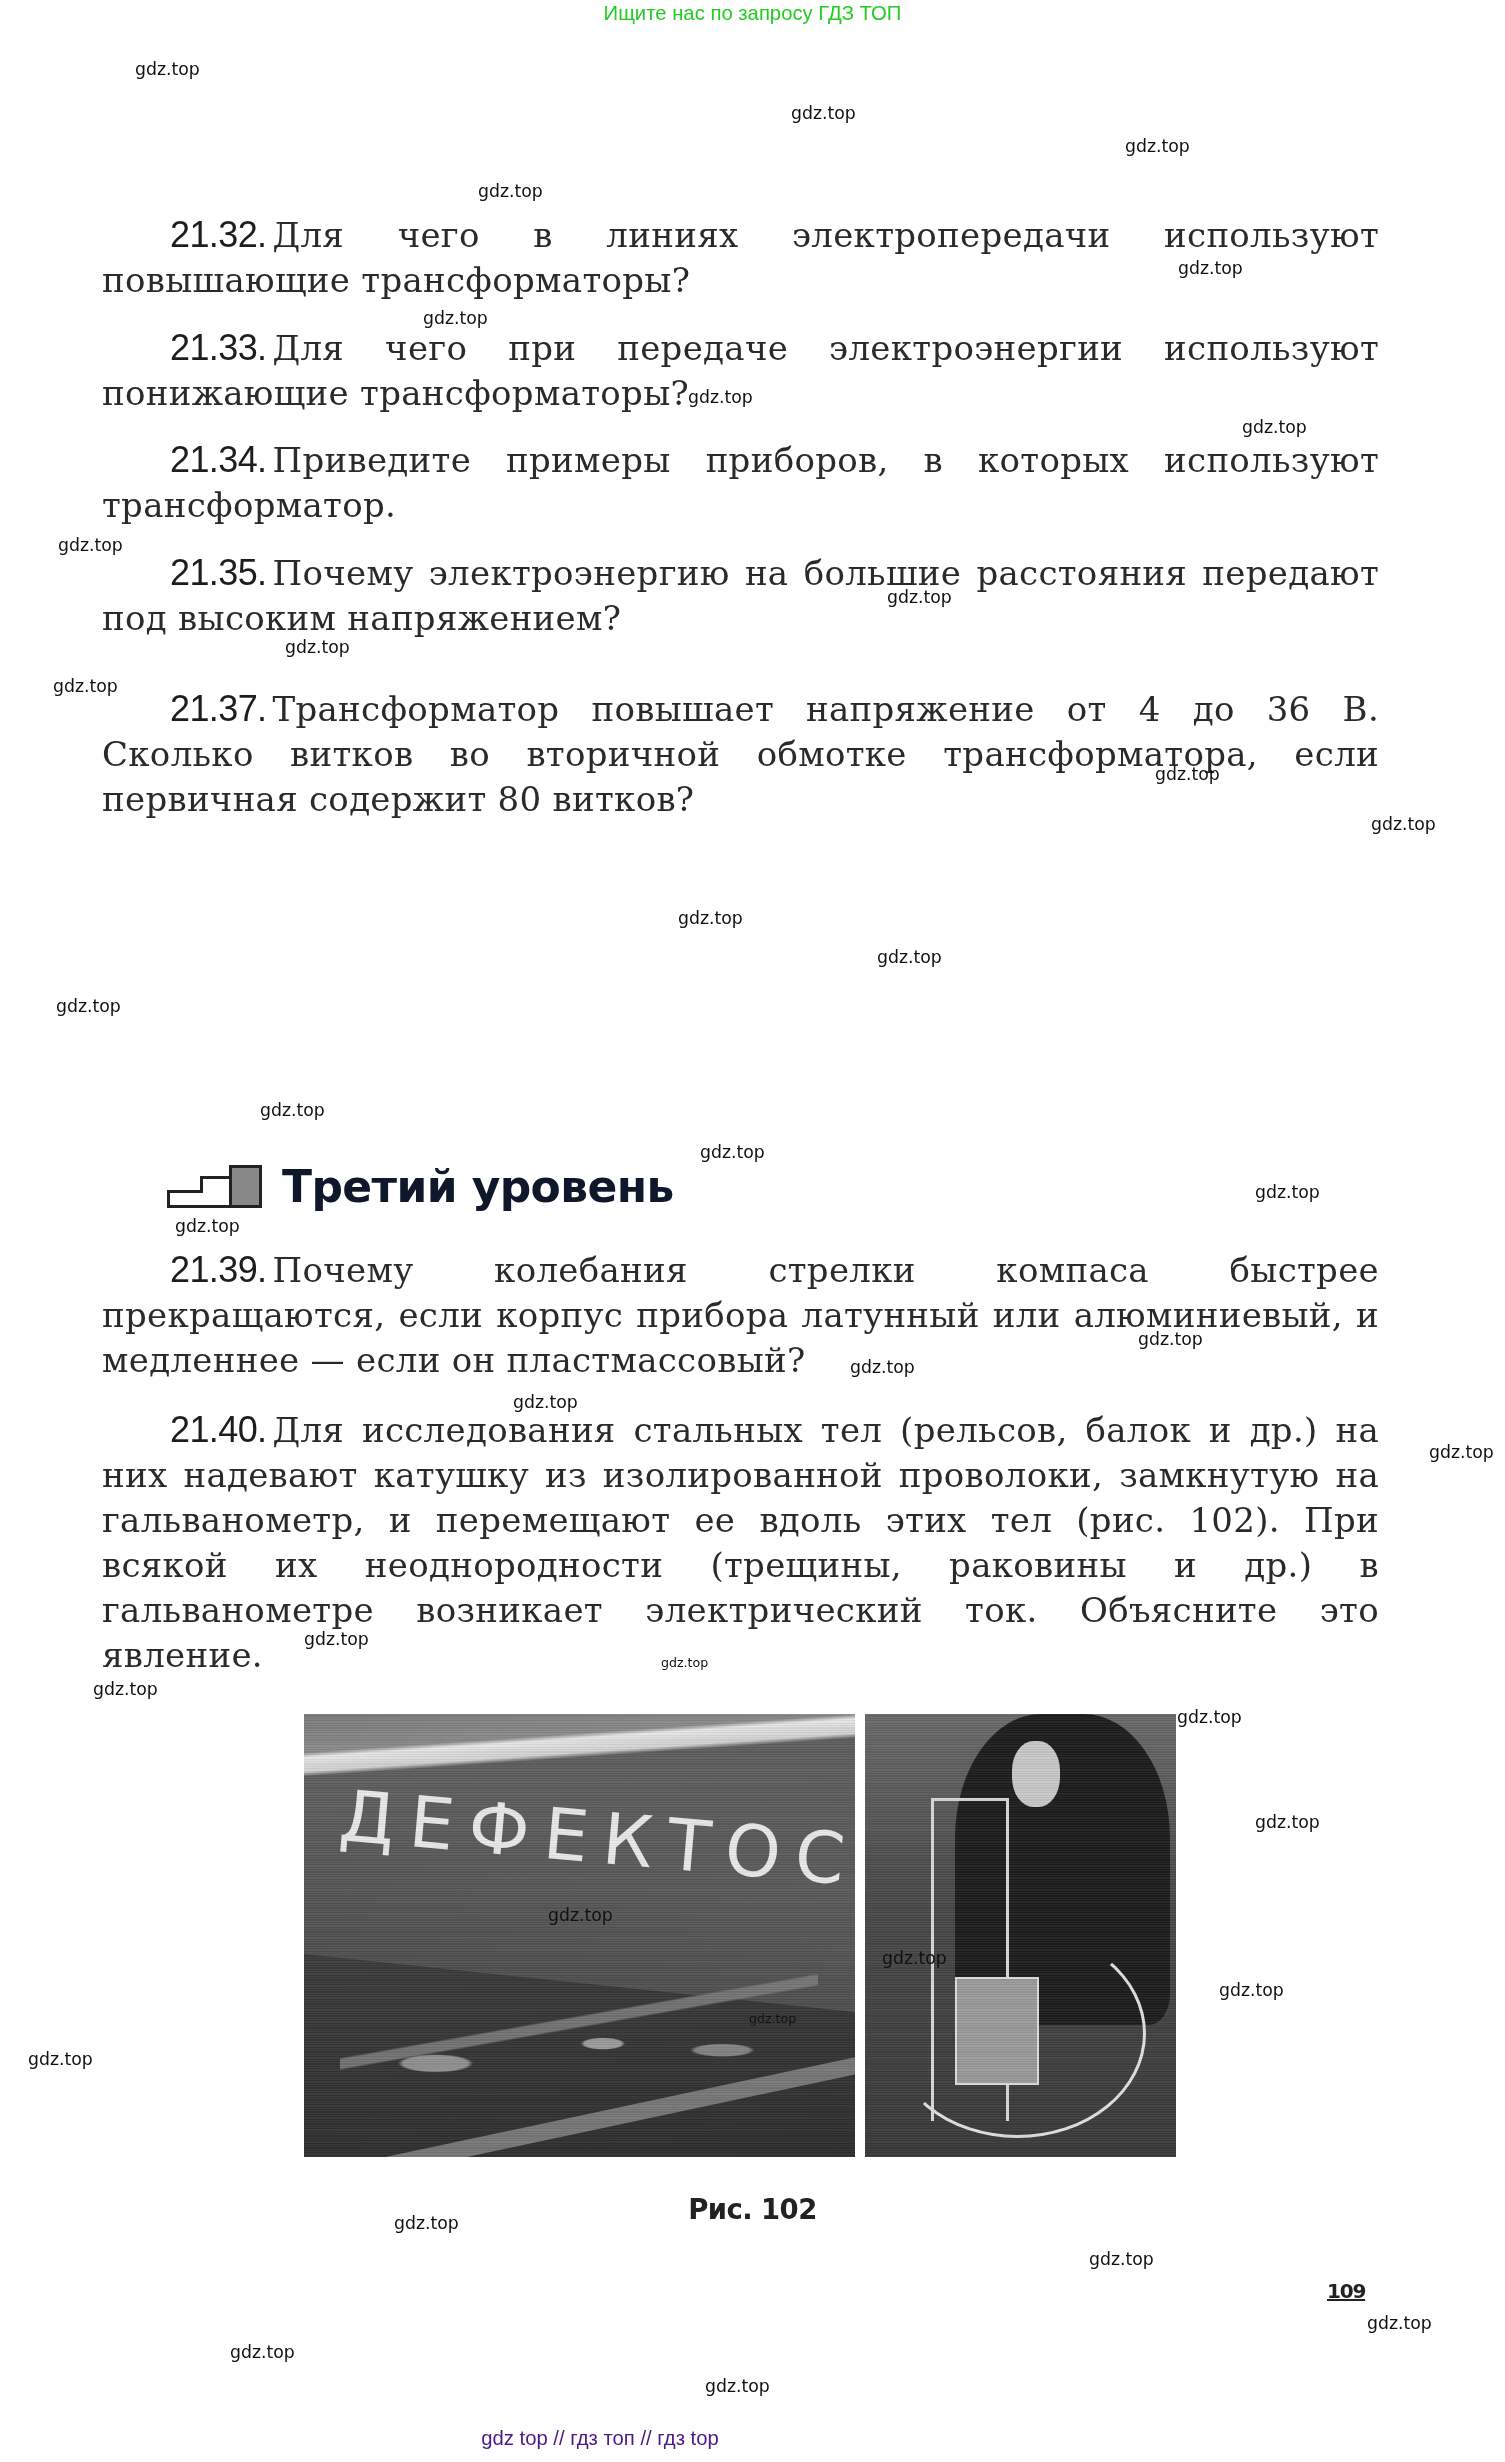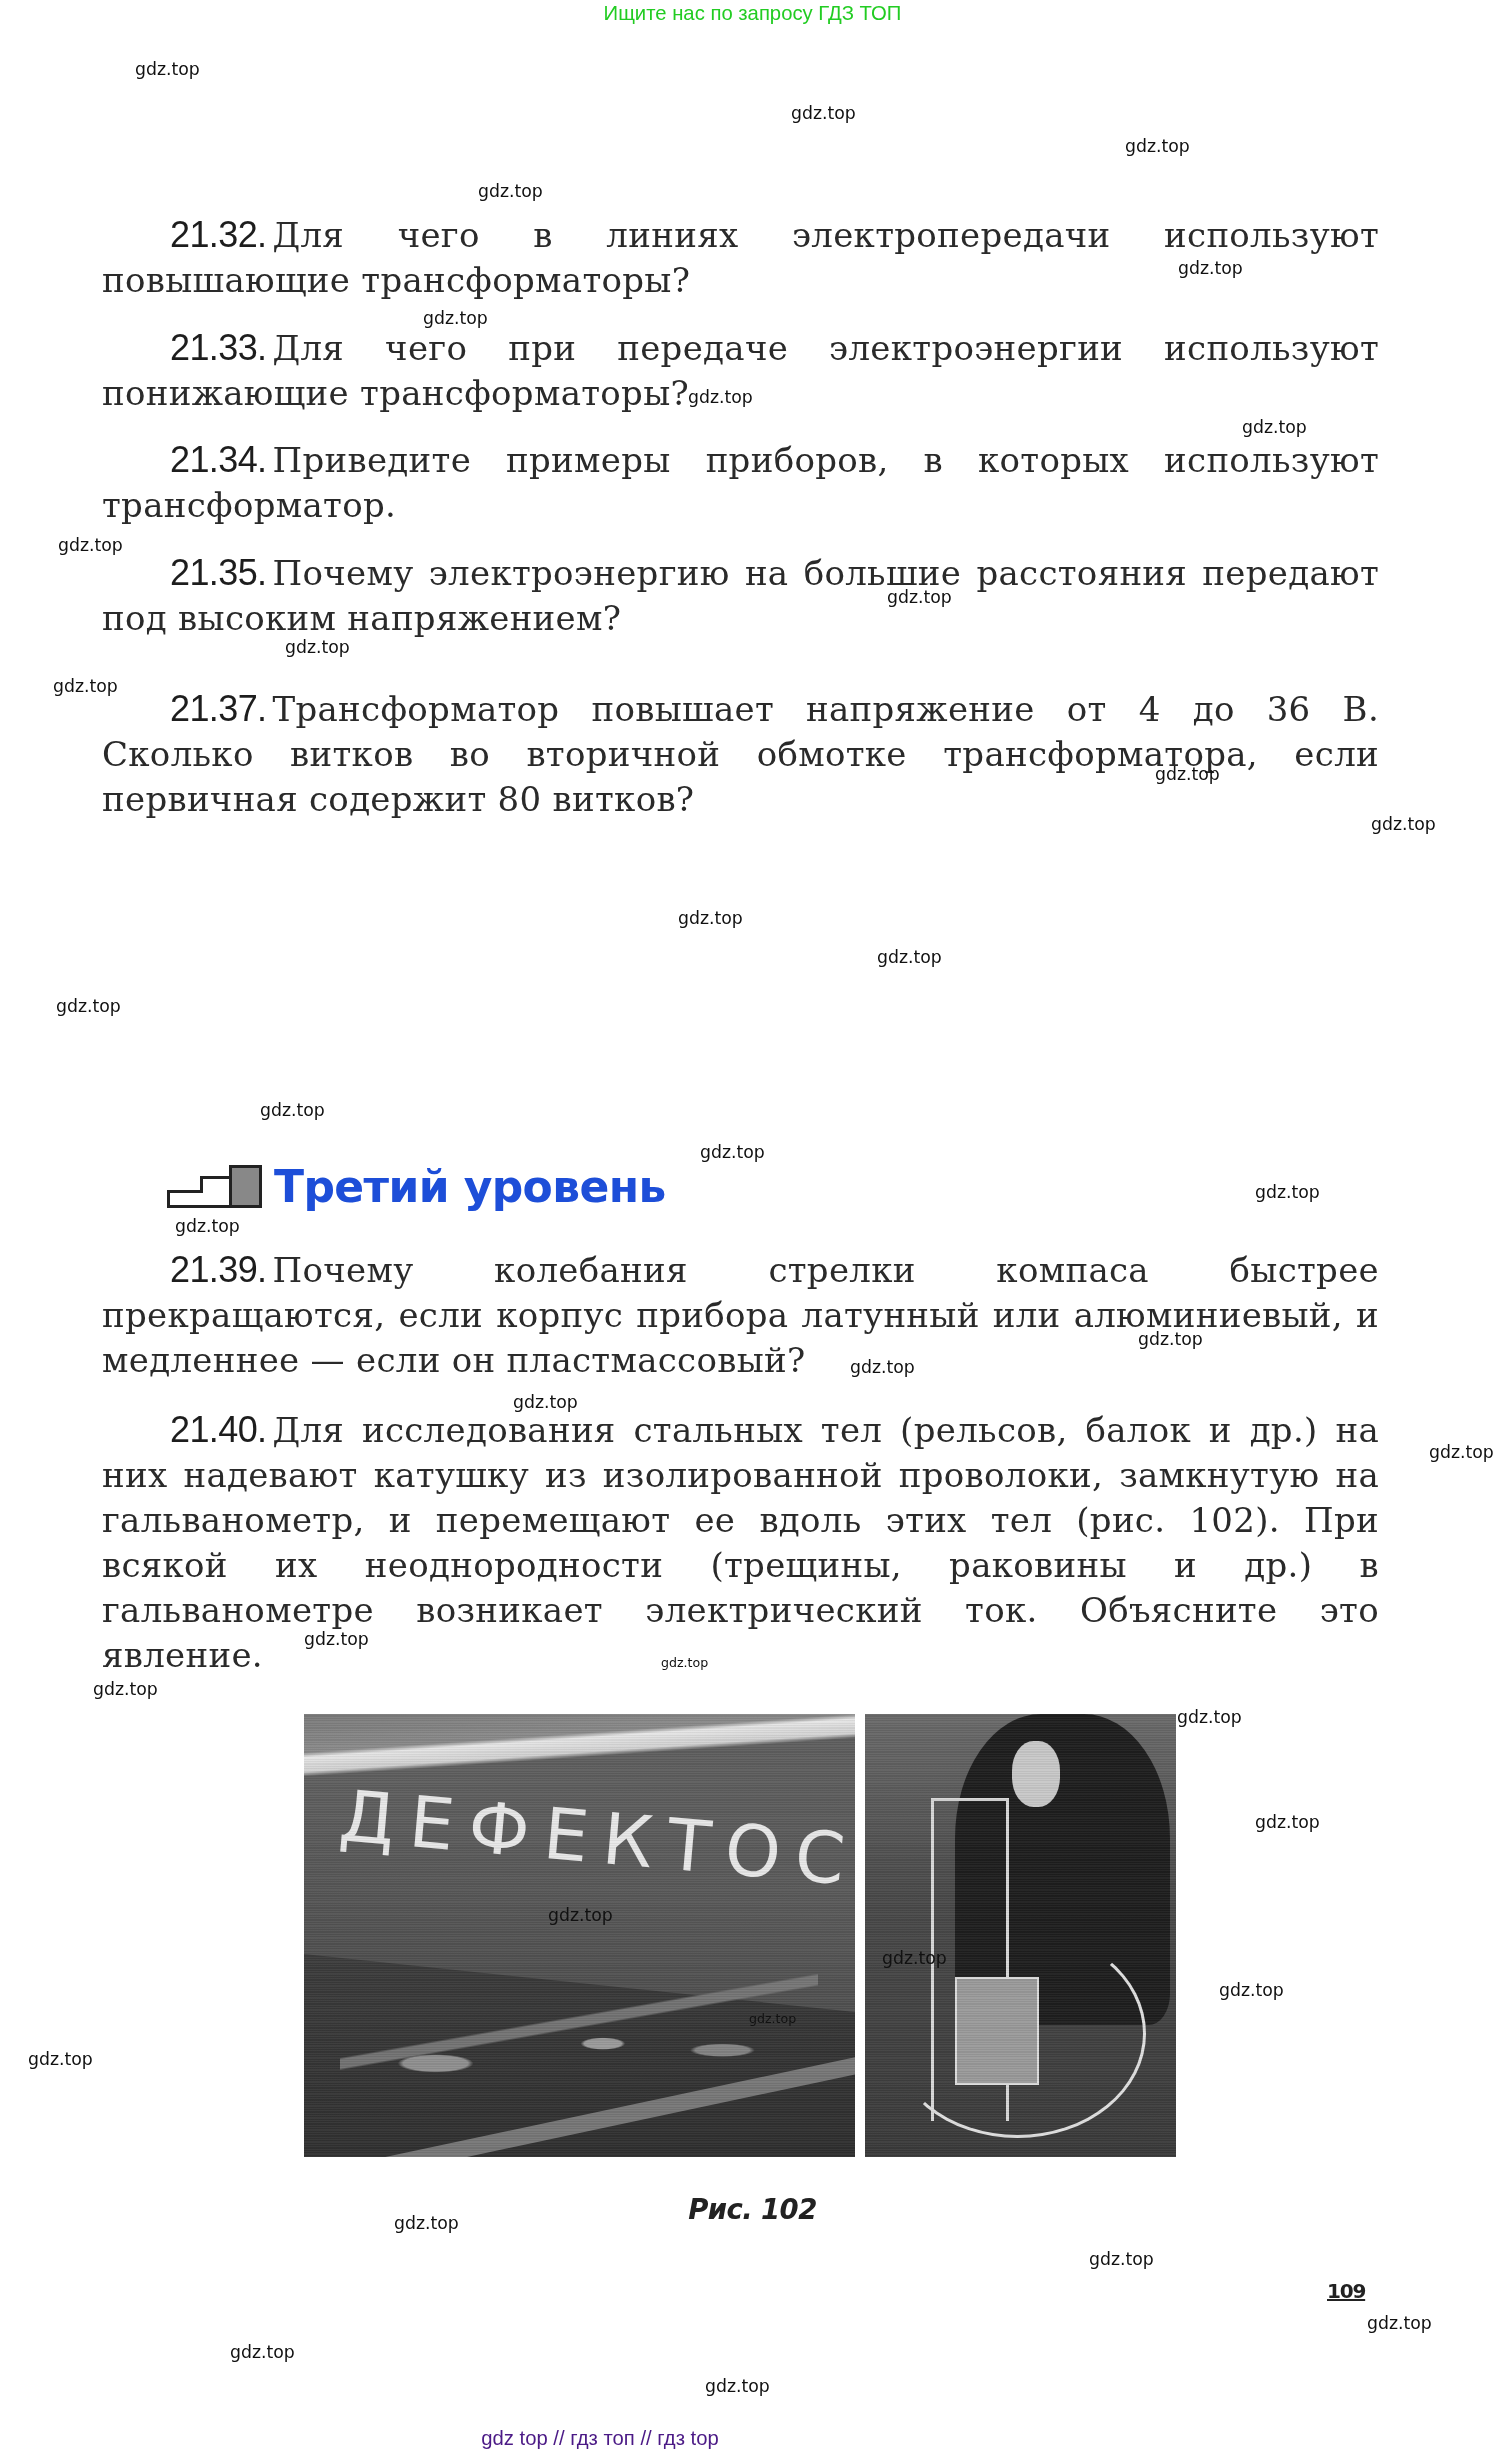--- a/index.html
+++ b/index.html
@@ -37,22 +37,23 @@
   .gap-m { height:24px; }
   .section-heading {
     position:absolute; left:167px; top:1159px; height:54px;
     display:flex; align-items:center;
   }
   .stairs { width:94px; height:43px; position:relative; margin-right:13px; }
   .stairs .s1 { position:absolute; left:0; bottom:0; width:65px; height:18px; border:3px solid #222; border-right:none; background:#fff; box-sizing:border-box; }
   .stairs .s2 { position:absolute; left:33px; bottom:15px; width:31px; height:16.7px; border:3px solid #222; border-bottom:none; border-right:none; background:#fff; box-sizing:border-box; }
   .stairs .s3 { position:absolute; left:62px; bottom:0; width:33px; height:43px; border:3px solid #222; background:#888; box-sizing:border-box; }
   .section-title {
-    font-family:"DejaVu Sans", sans-serif; font-weight:bold; font-size:44px; color:#1d4ed8;
+    font-family:"DejaVu Sans", sans-serif; font-weight:bold; font-size:44px; color:#0f172a;
     letter-spacing:-0.6px;
+    margin-left:8px;
   }
   .figure {
     position:absolute; left:304px; top:1714px; width:872px; height:443px;
   }
   .photo {
     position:absolute; top:0; height:443px; overflow:hidden;
   }
   .photo.left {
     left:0; width:551px;
     background:
@@ -106,21 +107,20 @@
     border:3.6px solid #e0e0e0; border-radius:50%; border-top-color:transparent; border-left-color:transparent;
   }
   .photo .grain {
     position:absolute; inset:0;
     background:repeating-linear-gradient(0deg, rgba(255,255,255,0.04) 0 1.2px, rgba(0,0,0,0.05) 1.2px 2.4px);
   }
   .caption {
     position:absolute; left:0; width:1505px; top:2193px; text-align:center;
     font-family:"DejaVu Sans", sans-serif; font-weight:bold; font-size:27.5px; color:#222;
     letter-spacing:-0.6px;
-    font-style:italic;
   }
   .page-number {
     position:absolute; left:1327px; top:2279px;
     font-family:"DejaVu Sans", sans-serif; font-weight:bold; font-size:20px; color:#222;
     letter-spacing:-1.2px;
     text-decoration:underline;
   }
 </style>
 </head>
 <body>

